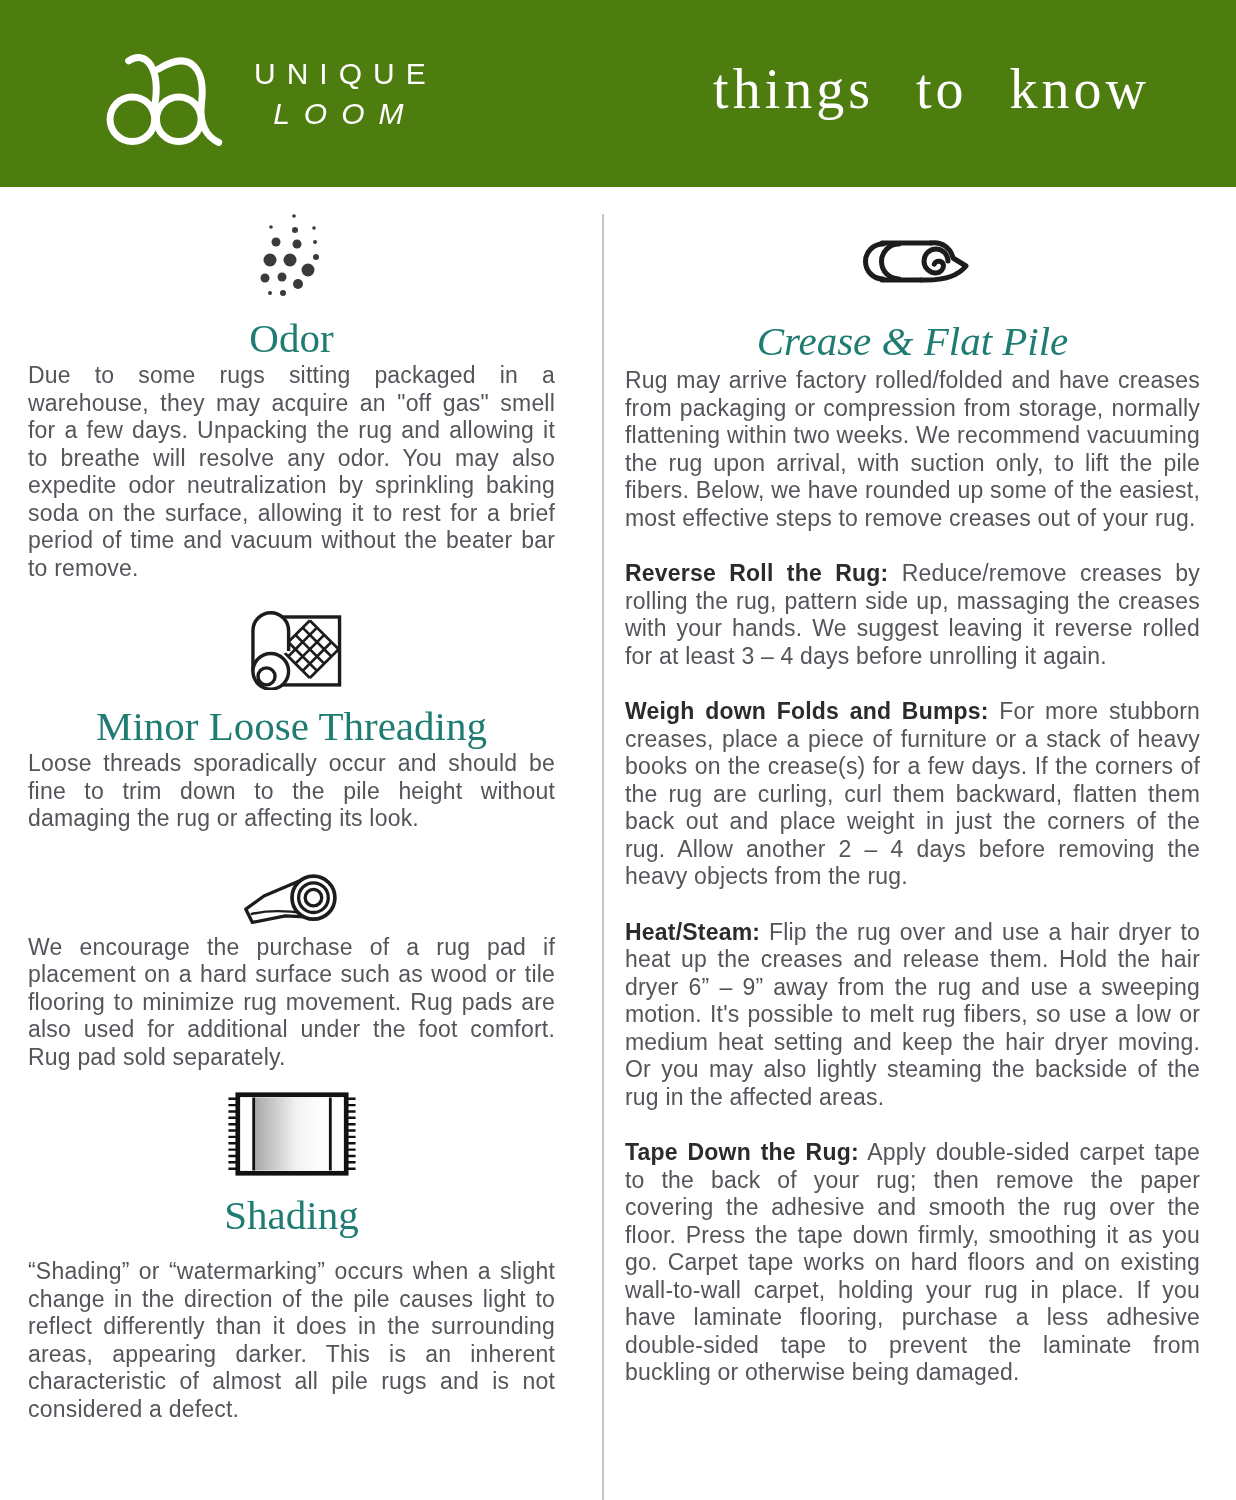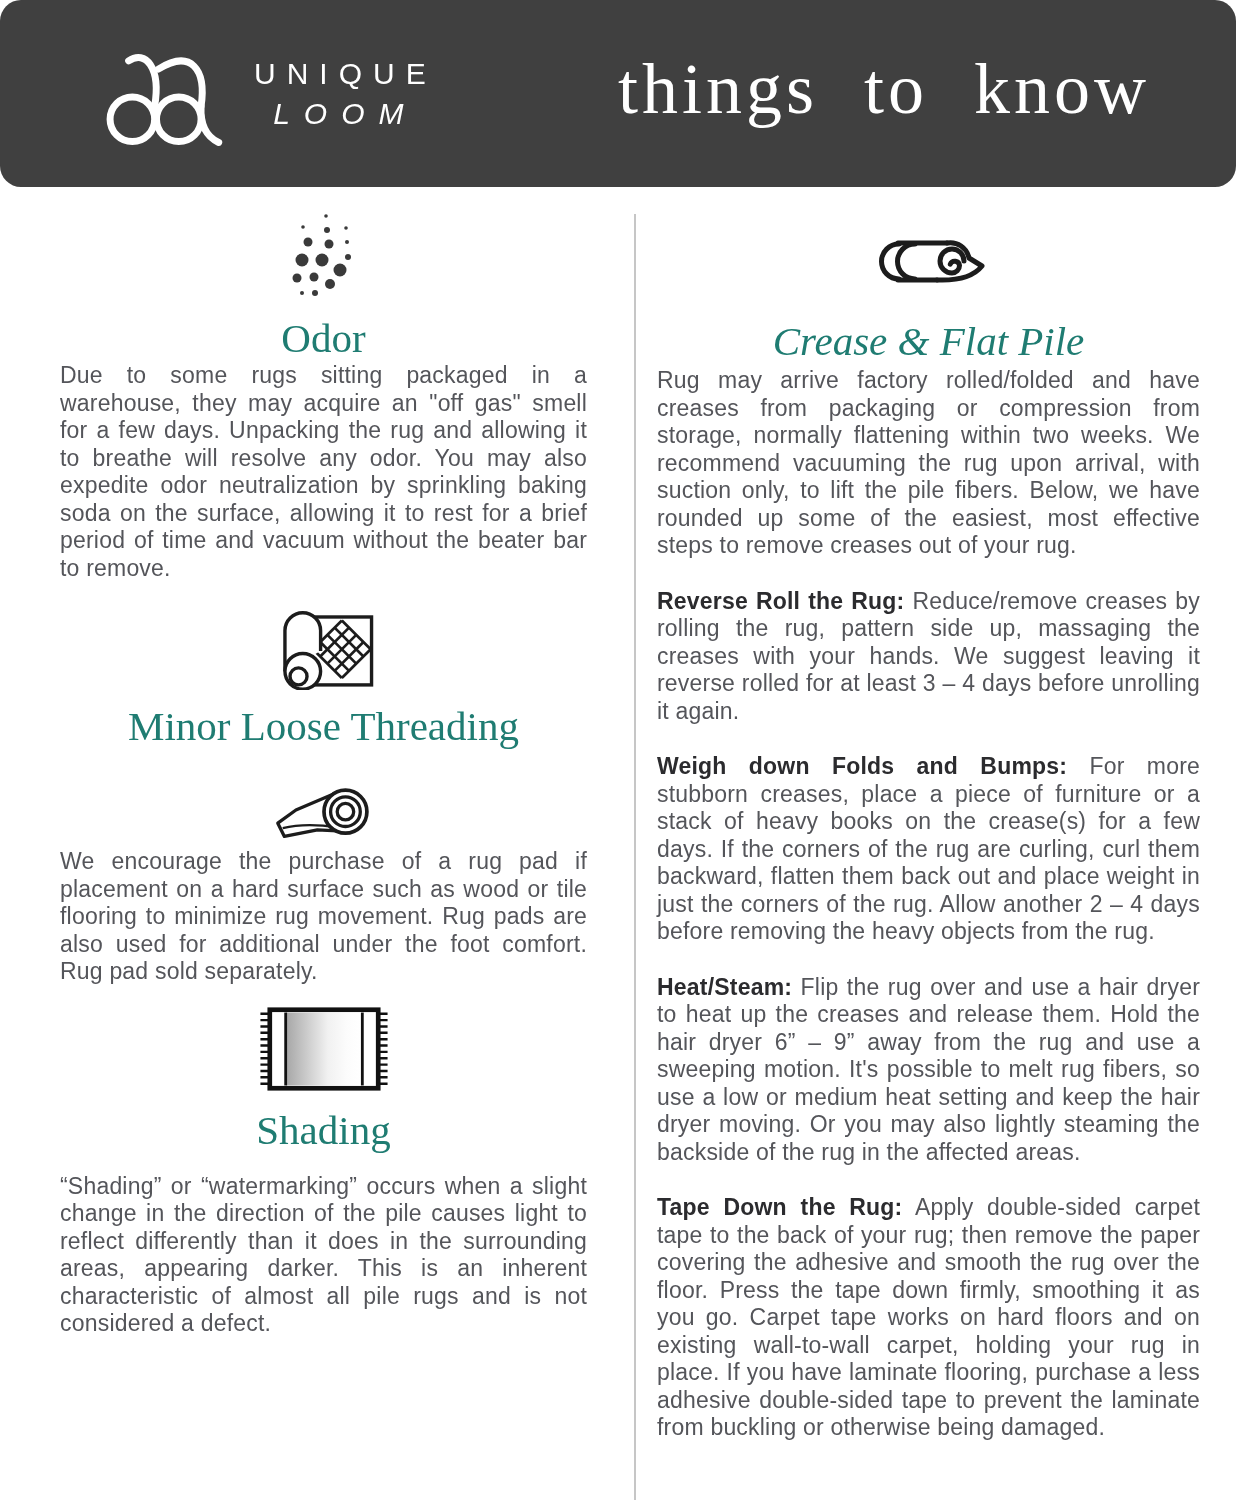--- a/index.html
+++ b/index.html
@@ -2,34 +2,34 @@
 <html><head>
 <meta charset="utf-8">
 <style>
   html,body{margin:0;padding:0;background:#ffffff;}
   .page{
     width:1236px;height:1500px;position:relative;overflow:hidden;background:#ffffff;
     font-family:"Liberation Sans","DejaVu Sans",sans-serif;
   }
   
   .header{
-    height:187px;background:#404040;display:flex;align-items:center;
-    padding:0 86px 0 102px;box-sizing:border-box;border-radius:21px;
+    height:187px;background:#4d7c0f;display:flex;align-items:center;
+    padding:0 86px 0 102px;box-sizing:border-box;
   }
   .logo-svg{width:122px;height:104px;flex:none;margin-top:6px;}
   .brand{margin-left:30px;color:#ffffff;text-align:center;font-size:30px;line-height:1.32;}
   .brand .l1{letter-spacing:11px;}
   .brand .l2{letter-spacing:14px;font-style:italic;}
   .header-title{
     margin-left:auto;color:#ffffff;font-family:"Liberation Serif","DejaVu Serif",serif;
-    font-size:72px;font-weight:400;letter-spacing:4px;word-spacing:24px;line-height:1;
+    font-size:56px;font-weight:400;letter-spacing:4px;word-spacing:24px;line-height:1;
     padding-bottom:10px;white-space:nowrap;
   }
   
-  .columns{display:flex;align-items:stretch;padding:0 36px 0 60px;height:1313px;box-sizing:border-box;}
+  .columns{display:flex;align-items:stretch;padding:0 36px 0 28px;height:1313px;box-sizing:border-box;}
   .col-left{width:527px;flex:none;}
   .divider{width:2px;flex:none;margin-left:47px;margin-top:27px;background:#c6c6c6;}
   .col-right{flex:1;margin-left:21px;min-width:0;}
   .icon-row{text-align:center;line-height:0;}
   h2.sec-title{
     font-family:"Liberation Serif","DejaVu Serif",serif;color:#1f7c72;font-weight:400;
     font-size:41px;line-height:1;text-align:center;margin:0;
   }
   p.body{
     color:#54555a;font-size:23px;line-height:27.5px;text-align:justify;
@@ -110,20 +110,21 @@
               <line x1="57" y1="58" x2="105" y2="58"></line>
                 <line x1="57" y1="70" x2="105" y2="70"></line>
               <line x1="57" y1="82" x2="105" y2="82"></line>
             </g>
             <path d="M14,84 V36 A21,21 0 0 1 56,36 V60" fill="#ffffff" class="ink" stroke-width="4"></path>
             <circle cx="35" cy="84" r="21" fill="#ffffff" class="ink" stroke-width="4"></circle>
             <circle cx="30" cy="90" r="10" fill="#ffffff" class="ink" stroke-width="4"></circle>
           </svg>
         </div>
         <h2 class="sec-title">Minor Loose Threading</h2>
+        <p class="body">Loose threads sporadically occur and should be fine to trim down to the pile height without damaging the rug or affecting its look.</p>
       </div>
 
       <div class="sec-pad">
         <div class="icon-row">
           <svg width="116" height="66" viewBox="0 0 120 80">
             <polygon points="78,18 26,40 4,56 12,72 52,64 88,66" fill="#ffffff" class="ink" stroke-width="4" stroke-linejoin="round"></polygon>
             <path d="M10,62 C34,56 56,58 76,61" fill="none" class="ink" stroke-width="3"></path>
             <circle cx="86" cy="42" r="26" fill="#ffffff" class="ink" stroke-width="4.5"></circle>
             <circle cx="86" cy="42" r="18" fill="none" class="ink" stroke-width="4"></circle>
             <circle cx="86" cy="42" r="10" fill="none" class="ink" stroke-width="4"></circle>

